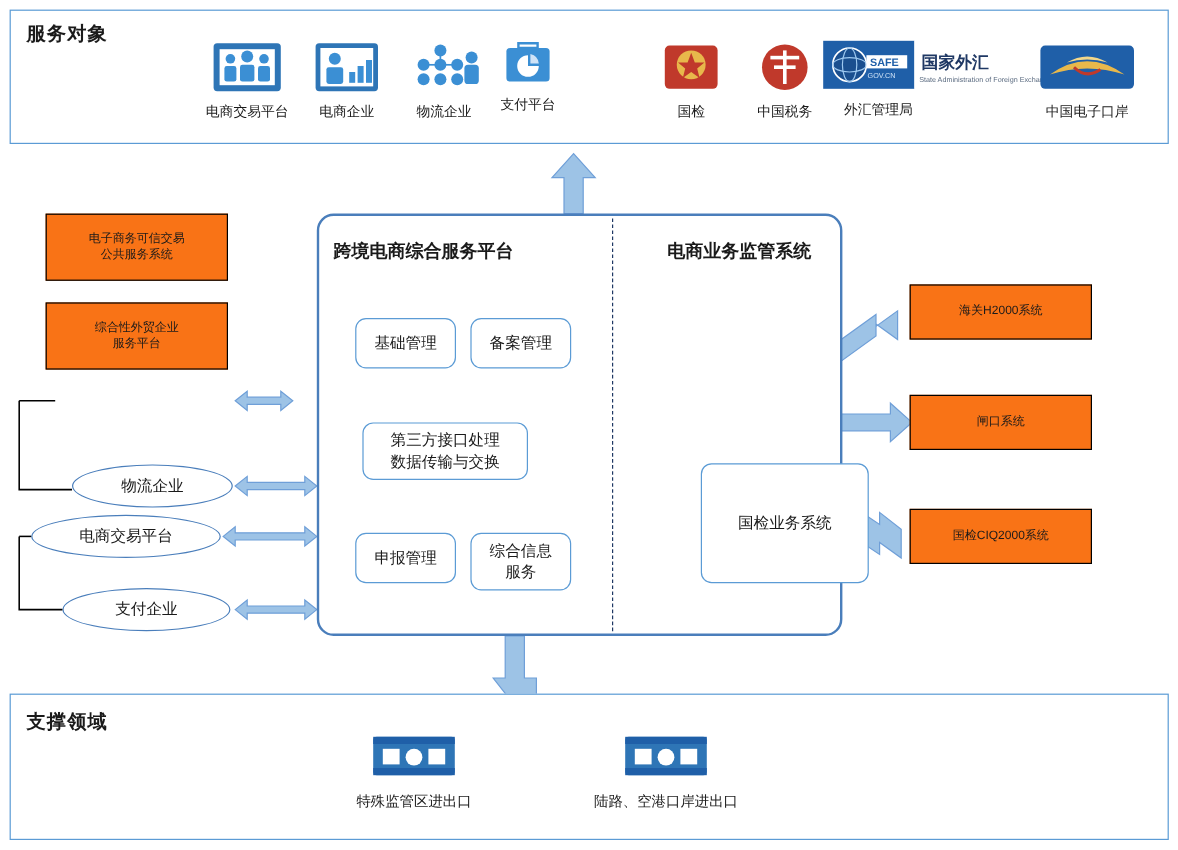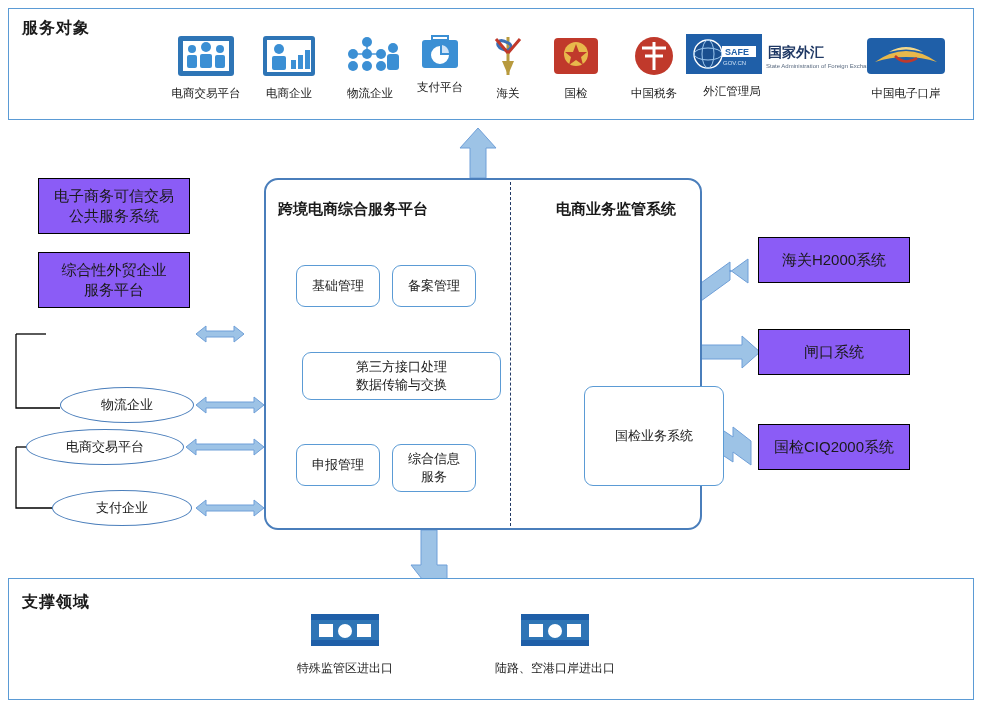--- a/index.html
+++ b/index.html
@@ -56,23 +56,23 @@
 
   
   .rbox {
     position: absolute;
     border: 1.2px solid #000;
     box-sizing: border-box;
     display: flex;
     align-items: center;
     justify-content: center;
     text-align: center;
-    font-size: 15px;
+    font-size: 10px;
     line-height: 1.35;
-    background: #8b5cf6;
+    background: #f97316;
   }
 
   
   .ebox {
     position: absolute;
     border: 1.2px solid #4a7ebb;
     border-radius: 50%;
     box-sizing: border-box;
     display: flex;
     align-items: center;
@@ -242,33 +242,20 @@
       <svg width="60" height="48" viewBox="0 0 60 48">
         <path d="M22 10 h16 v4 h-16 z" fill="none" stroke="#3b8fd4" stroke-width="2"></path>
         <rect x="12" y="14" width="36" height="28" rx="3" fill="#3b8fd4"></rect>
         <path d="M30 20 a9 9 0 1 0 9 9 h-9 z" fill="#ffffff"></path>
         <path d="M32 19 a9 9 0 0 1 7 8 h-7 z" fill="#cfe3f7"></path>
       </svg>
     </div>
     <div class="lbl">支付平台</div>
   </div>
 
-  <div class="svc" style="left:462px; top:30px;">
-    <div class="ic">
-      <svg width="52" height="50" viewBox="0 0 52 50">
-        <g stroke="#b89a3e" stroke-width="3" fill="none">
-          <path d="M26 6 L26 44"></path>
-          <path d="M26 12 C16 6 12 14 20 18 C28 22 32 14 26 12" stroke="#3b6fb5"></path>
-          <path d="M14 8 L26 22 M38 8 L26 22" stroke="#c0392b" stroke-width="3"></path>
-        </g>
-        <path d="M20 30 L32 30 L26 44 z" fill="#b89a3e"></path>
-      </svg>
-    </div>
-    <div class="lbl">海关</div>
-  </div>
 
   <div class="svc" style="left:530px; top:30px;">
     <div class="ic">
       <svg width="56" height="48" viewBox="0 0 56 48">
         <rect x="6" y="6" width="44" height="36" rx="4" fill="#c0392b"></rect>
         <circle cx="28" cy="22" r="12" fill="#e8b84b"></circle>
         <path d="M28 12 l3 8 h8 l-6 5 2 8 -7 -5 -7 5 2 -8 -6 -5 h8 z" fill="#c0392b"></path>
       </svg>
     </div>
     <div class="lbl">国检</div>
@@ -338,21 +325,21 @@
     </g>
   </svg>
 
   <div class="bigbox" style="left:264px; top:178px; width:438px; height:352px;"></div>
   <div class="dashline" style="left:510px; top:182px; height:344px;"></div>
   <div class="subtitle" style="left:278px; top:200px;">跨境电商综合服务平台</div>
   <div class="subtitle" style="left:556px; top:200px;">电商业务监管系统</div>
 
   <div class="roundbox" style="left:296px; top:265px; width:84px; height:42px;">基础管理</div>
   <div class="roundbox" style="left:392px; top:265px; width:84px; height:42px;">备案管理</div>
-  <div class="roundbox" style="left:302px; top:352px; width:199px; height:48px; white-space:pre-line;">第三方接口处理
+  <div class="roundbox" style="left:302px; top:352px; width:138px; height:48px; white-space:pre-line;">第三方接口处理
 数据传输与交换</div>
   <div class="roundbox" style="left:296px; top:444px; width:84px; height:42px;">申报管理</div>
   <div class="roundbox" style="left:392px; top:444px; width:84px; height:48px; white-space:pre-line;">综合信息
 服务</div>
 
   <div class="roundbox" style="left:548px; top:386px; width:140px; height:100px;margin-left:36px;">国检业务系统</div>
 
   <div class="rbox" style="left:758px; top:237px; width:152px; height:46px;">海关H2000系统</div>
   <div class="rbox" style="left:758px; top:329px; width:152px; height:46px;">闸口系统</div>
   <div class="rbox" style="left:758px; top:424px; width:152px; height:46px;">国检CIQ2000系统</div>

